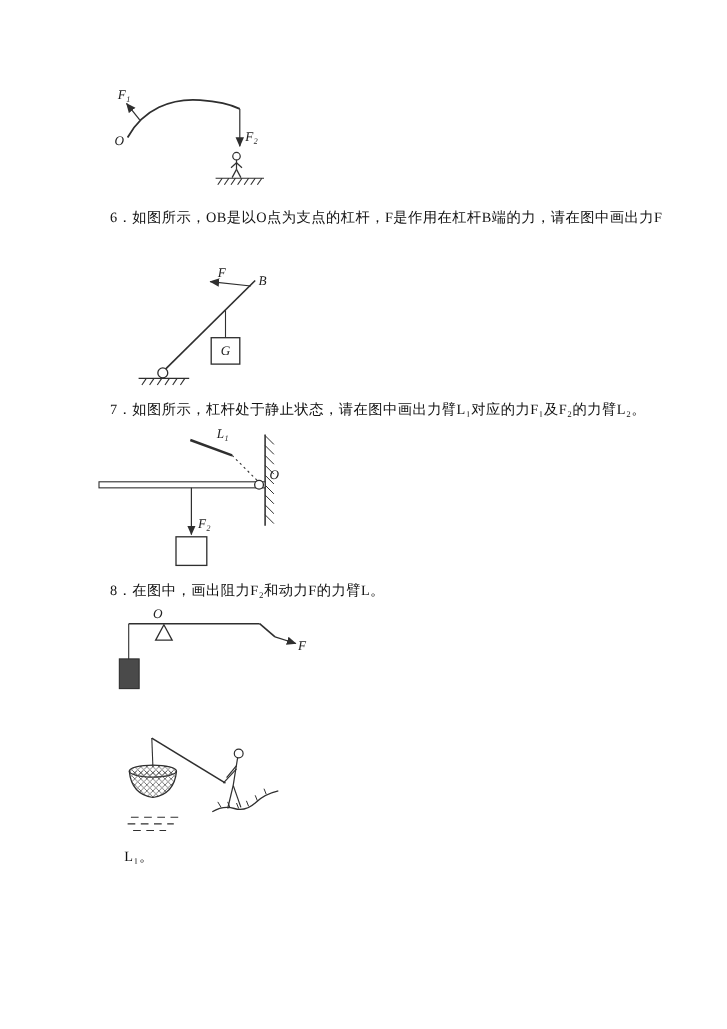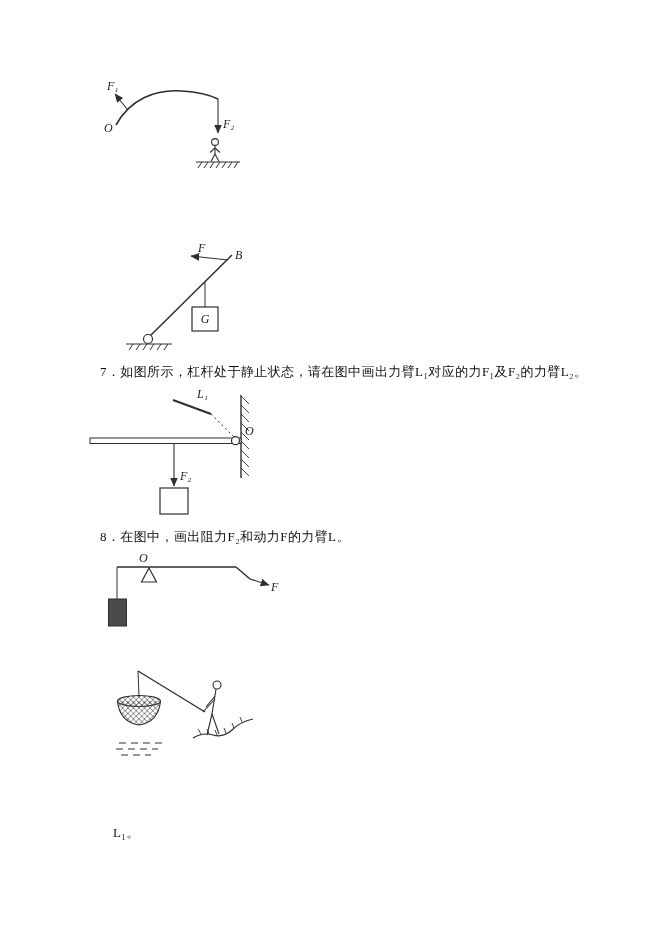--- a/index.html
+++ b/index.html
@@ -39,20 +39,21 @@
       <line x1="102" y1="84" x2="98" y2="90"></line>
       <line x1="108" y1="84" x2="104" y2="90"></line>
       <line x1="114" y1="84" x2="110" y2="90"></line>
       <line x1="120" y1="84" x2="116" y2="90"></line>
       <line x1="126" y1="84" x2="122" y2="90"></line>
       <line x1="132" y1="84" x2="128" y2="90"></line>
       <line x1="138" y1="84" x2="134" y2="90"></line>
     </g>
   </svg>
 
+  <div class="qtext" style="left:100px;top:189px">6．如图所示，OB是以O点为支点的杠杆，F是作用在杠杆B端的力，请在图中画出力F</div>
 
   <svg class="fig" style="left:120px;top:243px" width="145" height="115" viewBox="0 0 145 115">
     <defs>
       <marker id="arrB" markerWidth="9" markerHeight="8" refX="7.5" refY="3.5" orient="auto">
         <path d="M0,0 L8,3.5 L0,7 Z" fill="#2f2f2f"></path>
       </marker>
     </defs>
     <line x1="30" y1="93" x2="112" y2="12" stroke="#2f2f2f" stroke-width="1.5"></line>
     <text x="115" y="16">B</text>
     <line x1="108" y1="17" x2="71" y2="13" stroke="#2f2f2f" stroke-width="1.1" marker-end="url(#arrB)"></line>
@@ -149,15 +150,15 @@
       <line x1="128" y1="64" x2="126" y2="59"></line>
       <line x1="136" y1="58" x2="134" y2="53"></line>
     </g>
     <g stroke="#2f2f2f" stroke-width="1">
       <line x1="13" y1="79" x2="59" y2="79" stroke-dasharray="7 5"></line>
       <line x1="10" y1="85" x2="52" y2="85" stroke-dasharray="7 5"></line>
       <line x1="15" y1="91" x2="45" y2="91" stroke-dasharray="7 5"></line>
     </g>
   </svg>
 
-  <div class="qtext" style="left:113px;top:824px">L₁。</div>
+  <div class="qtext" style="left:113px;top:770px">L₁。</div>
 
 </div>
 
 </body></html>

